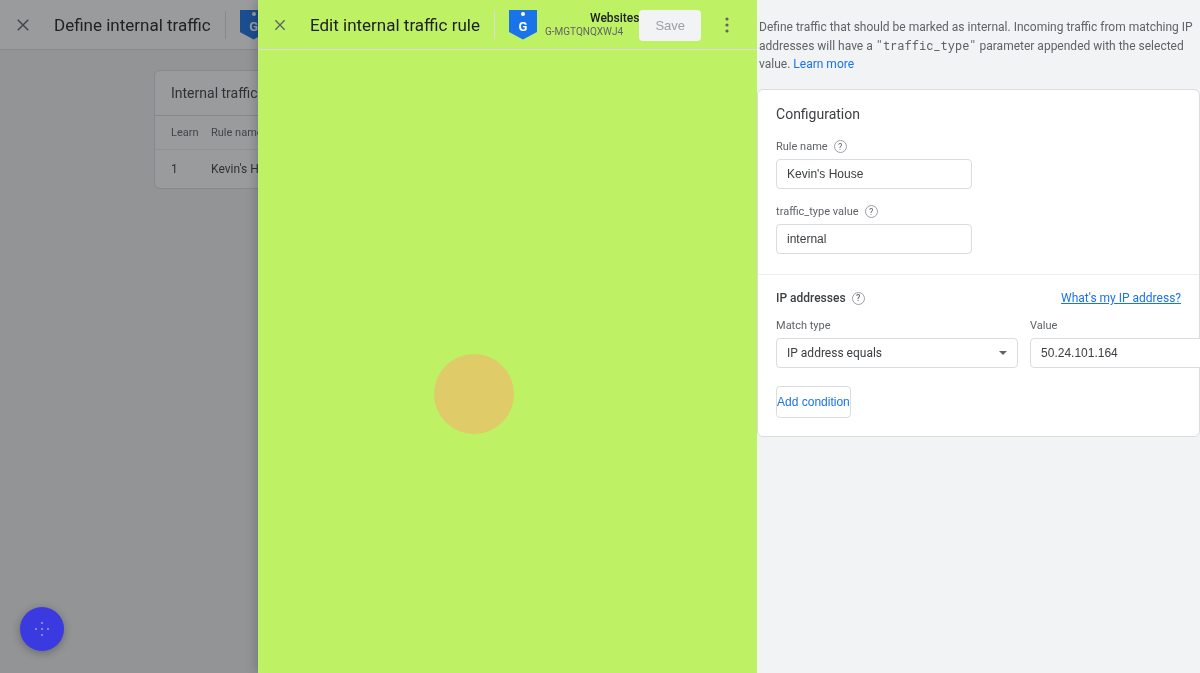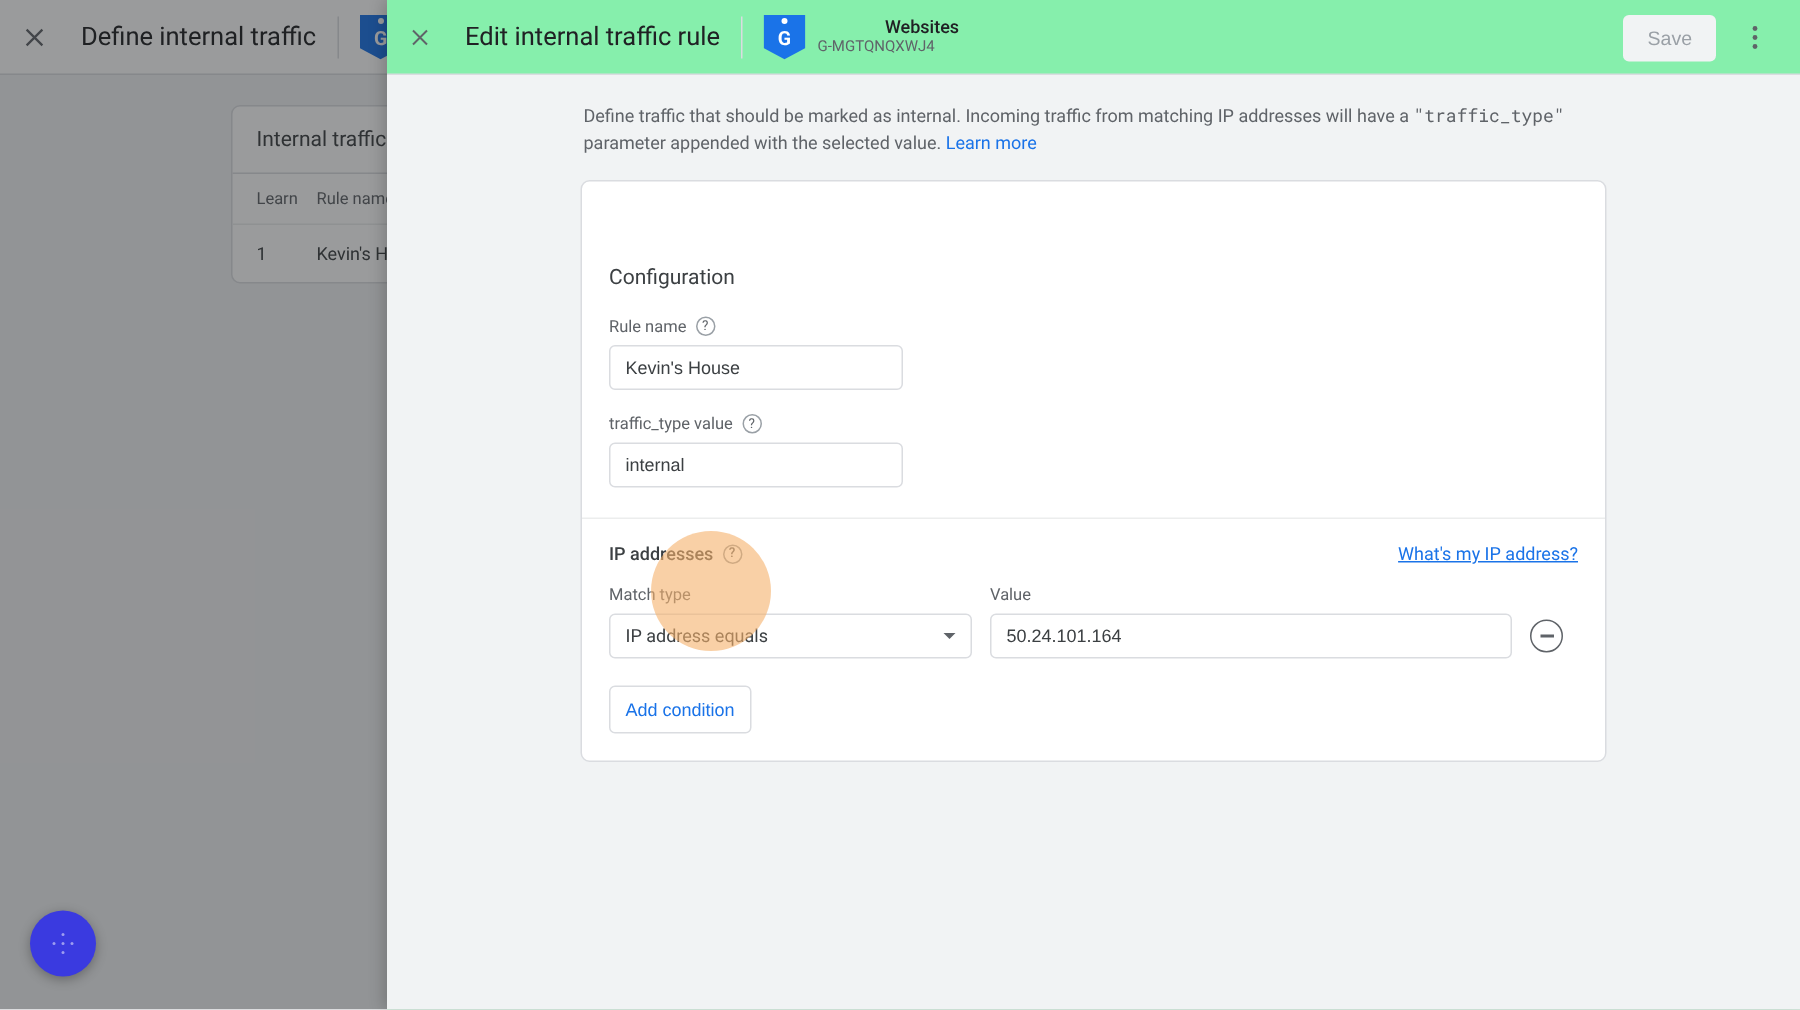--- a/index.html
+++ b/index.html
@@ -70,24 +70,23 @@
   position: absolute;
   top: 0; left: 0; right: 0; bottom: 0;
   background: rgba(32,33,36,0.45);
 }
 
 
 .panel {
   position: absolute;
   top: 0; right: 0; bottom: 0;
   left: 258px;
-  background: #86efac;
+  background: #bef264;
   box-shadow: -2px 0 10px rgba(0,0,0,0.2);
   display: flex;
-  flex-direction: column;
 }
 .panel-header {
   height: 50px;
   display: flex;
   align-items: center;
   padding: 0 14px;
   border-bottom: 1px solid #dadce0;
   flex-shrink: 0;
 }
 .panel-header .x { width: 16px; height: 16px; margin-right: 22px; cursor: pointer; }
@@ -169,21 +168,20 @@
 
 .config-card {
   background: #fff;
   border: 1px solid #dadce0;
   border-radius: 6px;
 }
 .config-title {
   font-size: 14px;
   color: #3c4043;
   padding: 16px 18px 8px;
-  margin-top: 40px;
 }
 .field-group { padding: 10px 18px 6px; }
 .field-label {
   font-size: 11px;
   color: #5f6368;
   margin-bottom: 6px;
   display: flex;
   align-items: center;
   gap: 6px;
 }
@@ -270,21 +268,21 @@
   cursor: pointer;
   margin-bottom: 4px;
 }
 .remove-btn .dash { width: 9px; height: 1.5px; background: #5f6368; }
 .add-cond {
   margin-top: 18px;
   border: 1px solid #dadce0;
   background: #fff;
   color: #1a73e8;
   font-size: 12px;
-  padding: 8px 10px;
+  padding: 8px 0;
   border-radius: 4px;
   cursor: pointer;
 }
 
 .caret-down {
   width: 0; height: 0;
   border-left: 4px solid transparent;
   border-right: 4px solid transparent;
   border-top: 4px solid #5f6368;
 }

